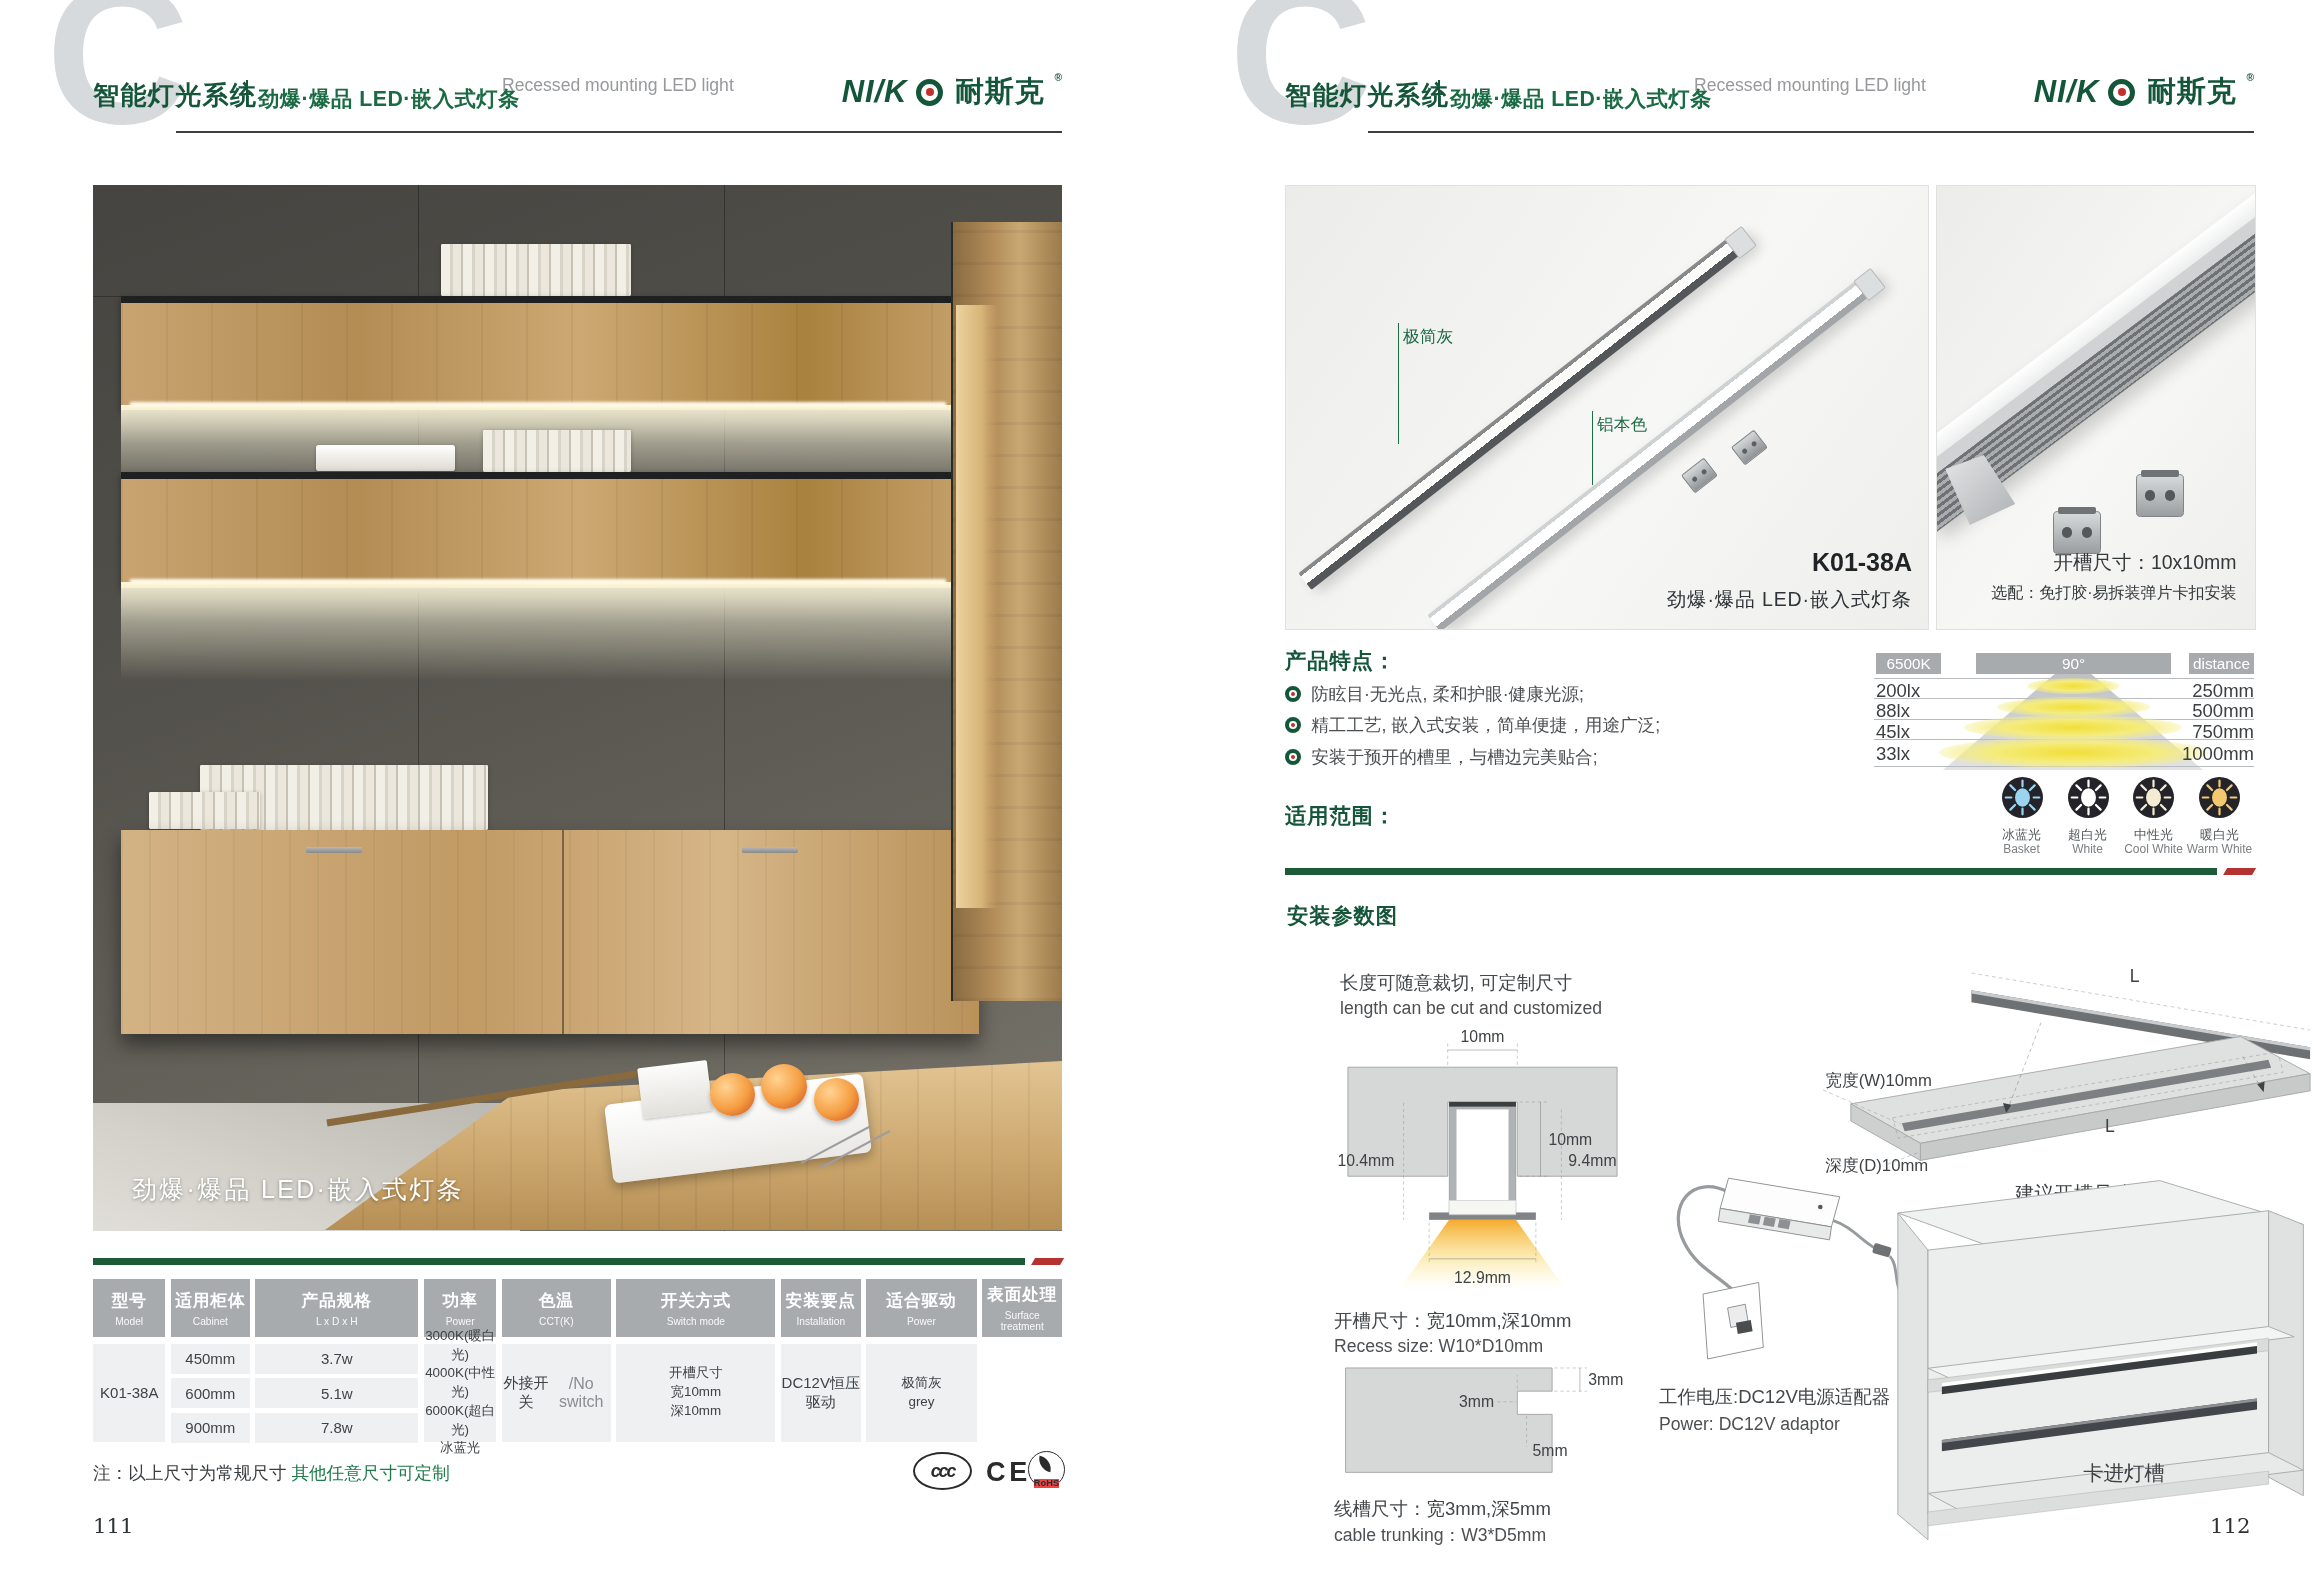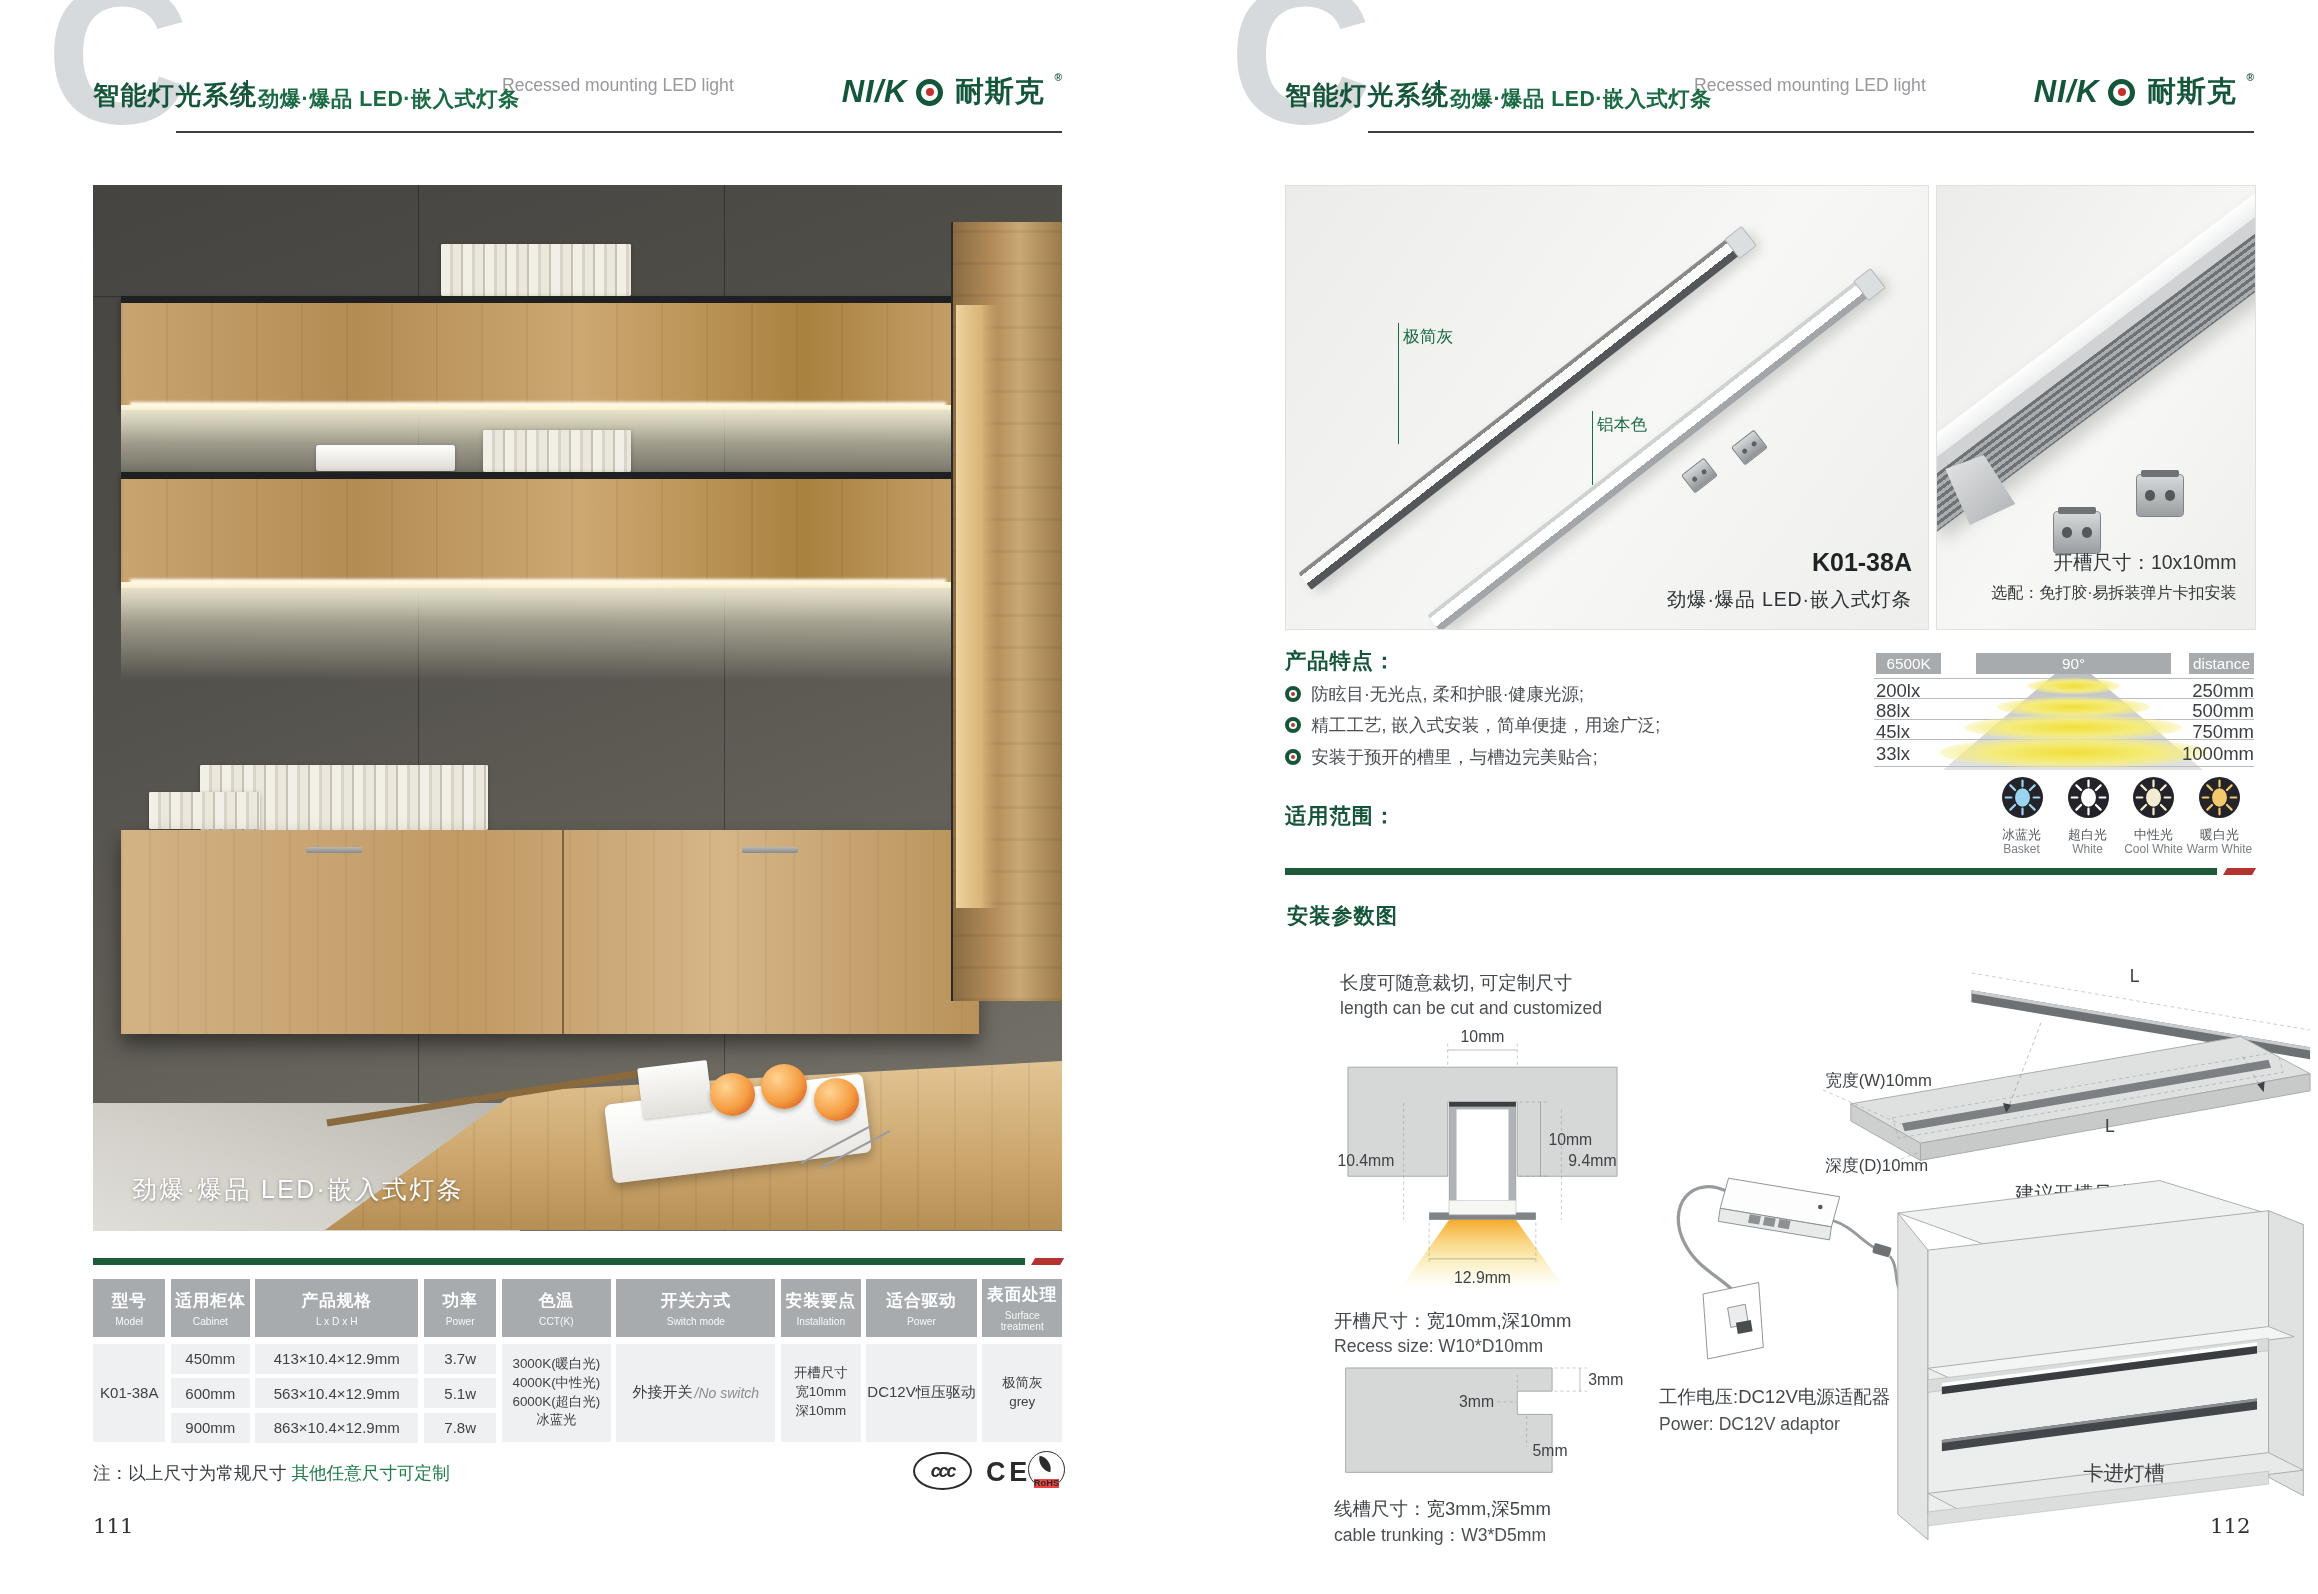--- a/index.html
+++ b/index.html
@@ -71,21 +71,21 @@
   .t-head,.t-body{display:grid;grid-template-columns:0.72fr 0.78fr 1.62fr 0.72fr 1.08fr 1.58fr 0.79fr 1.1fr 0.79fr;column-gap:5.6px;}
   .t-head{margin-bottom:6.5px;}
   .th{height:58px;background:#a7abae;color:#ffffff;display:flex;flex-direction:column;align-items:center;justify-content:center;text-align:center;}
   .th-cn{font-size:16.7px;font-weight:bold;letter-spacing:0.9px;}
   .th-en{font-size:10.2px;margin-top:3.7px;opacity:.92;line-height:1.1;}
   .colstack{display:flex;flex-direction:column;gap:4.6px;}
   .cell{background:#eef0f2;display:flex;align-items:center;justify-content:center;font-size:15px;color:#3f4346;text-align:center;}
   .colstack .cell{height:30px;}
   .cell.merged{height:98px;}
   .cell.multi{flex-direction:column;line-height:1.4;font-size:13.4px;}
-  .sw-en{font-size:14px;color:#8a8e91;margin-left:1.9px;font-style:italic;}
+  .sw-en{font-size:16px;color:#8a8e91;margin-left:1.9px;}
 
   .note{position:absolute;font-size:17.6px;color:#3a3e41;}
   .note b{color:#1e7a48;font-weight:normal;}
   .cert-ccc{position:absolute;width:55px;height:34px;border:2.3px solid #2b2b2b;border-radius:50%;
             display:flex;align-items:center;justify-content:center;font-weight:bold;font-style:italic;font-size:17.6px;color:#2b2b2b;letter-spacing:-1.9px;}
   .cert-ce{position:absolute;font-size:27px;font-weight:bold;color:#2b2b2b;letter-spacing:3.7px;}
   .cert-rohs{position:absolute;width:35px;height:35px;border:1.9px solid #2b2b2b;border-radius:50%;
              display:flex;align-items:flex-end;justify-content:center;}
   .cert-rohs span{font-size:9.3px;font-weight:bold;color:#2b2b2b;background:#ef4444;line-height:1;margin-bottom:-0.9px;}
   .leaf{position:absolute;top:4.6px;left:9.3px;width:14px;height:14px;background:#2b2b2b;border-radius:0 100% 0 100%;transform:rotate(12deg);}
@@ -242,25 +242,20 @@
             <div class="th-cn">表面处理</div>
             <div class="th-en">Surface treatment</div>
           </div>
       </div>
       <div class="t-body">
         <div class="cell merged">K01-38A</div>
         <div class="colstack">
           <div class="cell">450mm</div>
           <div class="cell">600mm</div>
           <div class="cell">900mm</div>
-        </div>
-        <div class="colstack">
-          <div class="cell">413×10.4×12.9mm</div>
-          <div class="cell">563×10.4×12.9mm</div>
-          <div class="cell">863×10.4×12.9mm</div>
         </div>
         <div class="colstack">
           <div class="cell">3.7w</div>
           <div class="cell">5.1w</div>
           <div class="cell">7.8w</div>
         </div>
         <div class="cell merged multi">
           <div>3000K(暖白光)</div>
           <div>4000K(中性光)</div>
           <div>6000K(超白光)</div>

